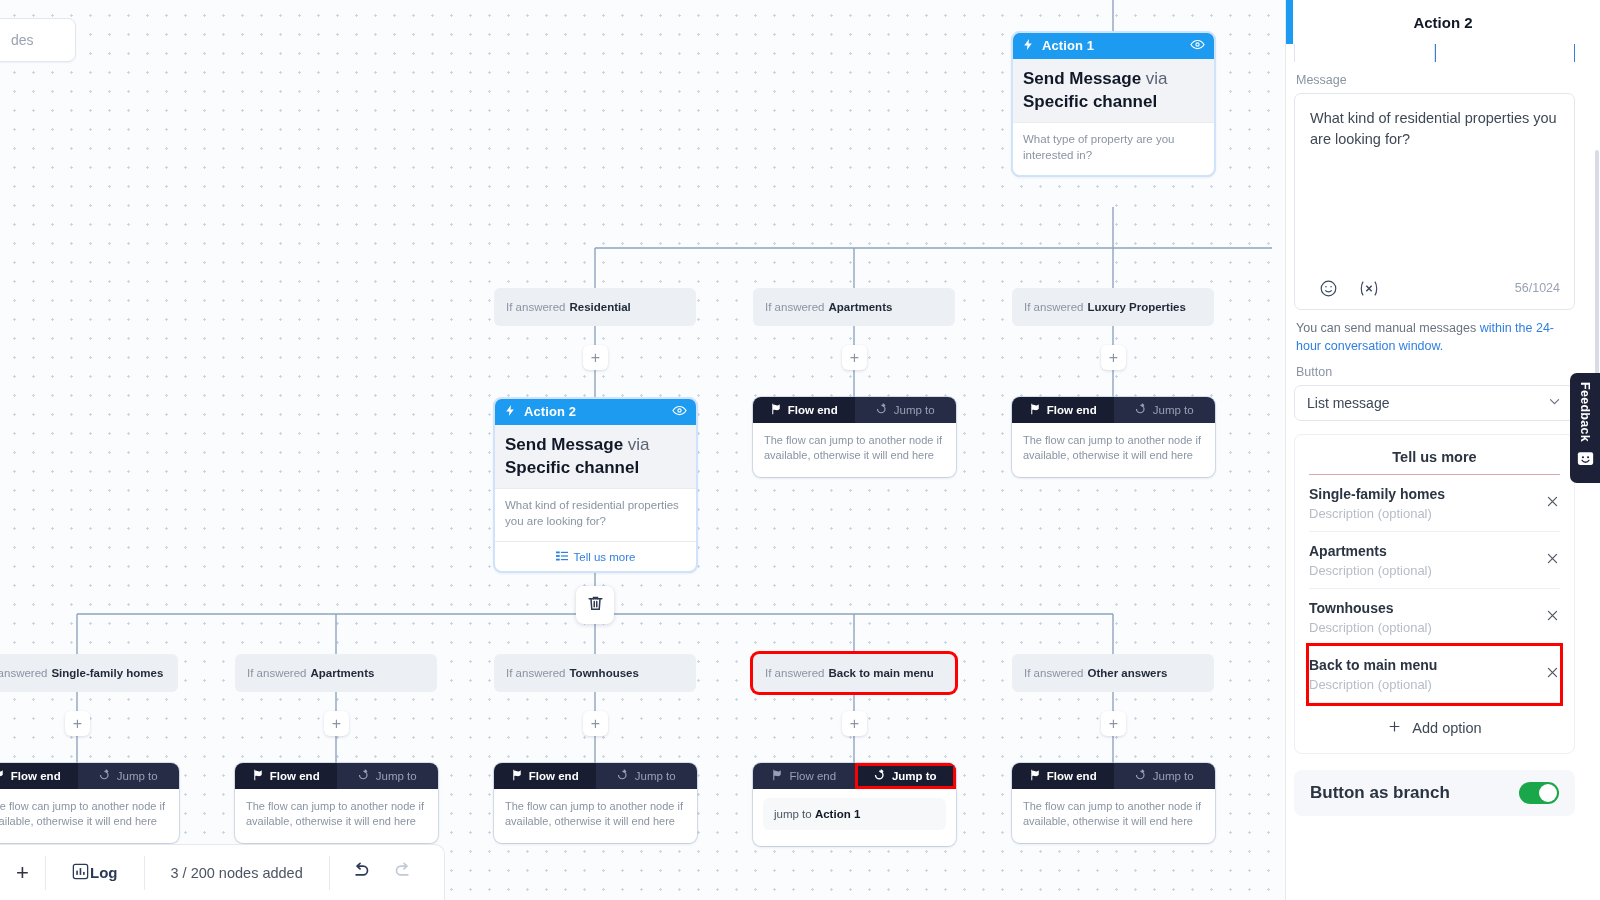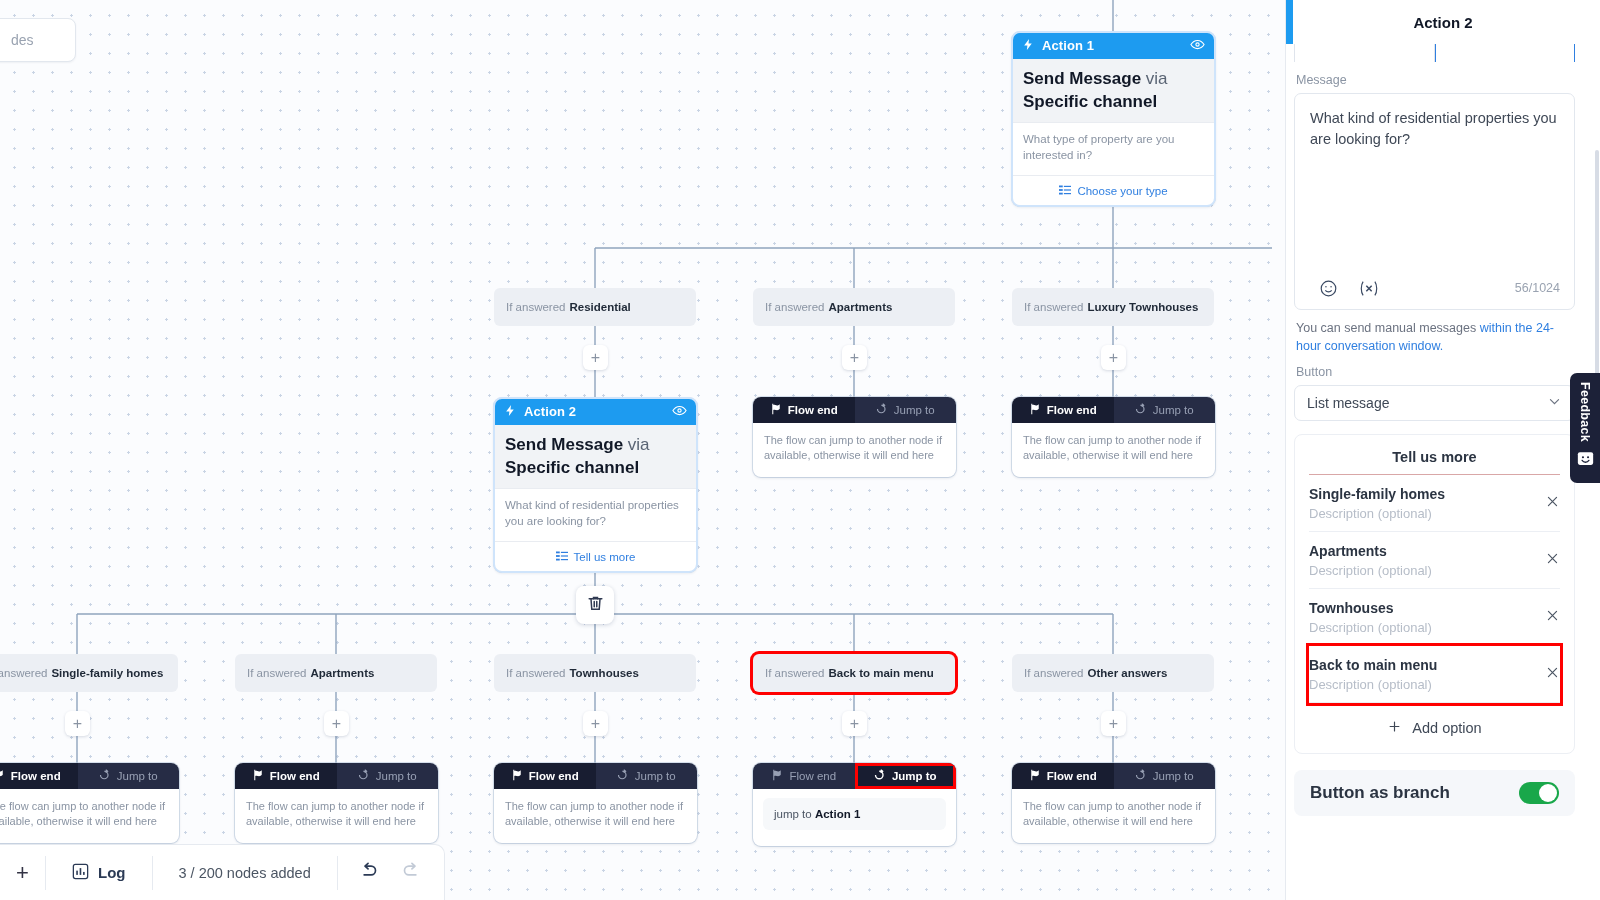--- a/index.html
+++ b/index.html
@@ -99,21 +99,21 @@
   
   #toolbar {
     position:absolute; left:0; bottom:0; width:445px; height:56px;
     background:#fff; border-top:1px solid #e6eaf0; border-right:1px solid #e6eaf0;
     border-top-right-radius:10px;
     display:flex; align-items:center; z-index:6;
   }
   .tb-cell { display:flex; align-items:center; justify-content:center; height:100%; }
   .tb-sep { width:1px; height:34px; background:#e6eaf0; }
   .tb-plus { width:45px; color:#334; font-size:22px; }
-  .tb-log { gap:9px; padding:0 26px; color:#2b3a55; font-size:15px; font-weight:bold; }
+  .tb-log { gap:1px; padding:0 26px; color:#2b3a55; font-size:15px; font-weight:bold; }
   .tb-count { padding:0 26px; color:#4b5563; font-size:14.5px; }
   .tb-undo { gap:22px; padding:0 20px; color:#2b3a55; }
 
   
   #panel {
     position:absolute; right:0; top:0; width:315px; height:900px;
     background:#fff; border-left:1px solid #e6eaf0; z-index:5;
     overflow:hidden;
   }
   #panel-accent { position:absolute; left:0; top:0; width:7px; height:44px; background:#1d9bf0;}
@@ -231,47 +231,34 @@
             </svg>
         </span>
       </div>
       <div class="node-body">
         <div class="send-row">
           <b>Send Message</b>
           <span>via</span>
           <b>Specific channel</b>
         </div>
         <div class="msg-row">What type of property are you interested in?</div>
-        <div class="btn-row">
-          <span>
-            <svg width="12" height="12" viewBox="0 0 16 16" fill="#2f7fe0">
-                <rect x="0" y="2" width="5" height="2.4"></rect>
-                <rect x="0" y="6.8" width="5" height="2.4"></rect>
-                <rect x="0" y="11.6" width="5" height="2.4"></rect>
-                <rect x="6.5" y="2.4" width="9.5" height="1.6"></rect>
-                <rect x="6.5" y="7.2" width="9.5" height="1.6"></rect>
-                <rect x="6.5" y="12" width="9.5" height="1.6"></rect>
-              </svg>
-          </span>
-          <span>Choose your type</span>
-        </div>
       </div>
     </div>
 
     <div class="branch-label" style="left:494px; top:288px; width:202px;">
       <span>If answered</span>
       <b>Residential</b>
     </div>
     <div class="branch-label" style="left:753px; top:288px; width:202px;">
       <span>If answered</span>
       <b>Apartments</b>
     </div>
     <div class="branch-label" style="left:1012px; top:288px; width:202px;">
       <span>If answered</span>
-      <b>Luxury Townhouses</b>
+      <b>Luxury Properties</b>
     </div>
 
     <div class="plus-btn" style="left:583px; top:345px;">
         <span>+</span>
       </div>
     <div class="plus-btn" style="left:842px; top:345px;">
         <span>+</span>
       </div>
     <div class="plus-btn" style="left:1101px; top:345px;">
         <span>+</span>

